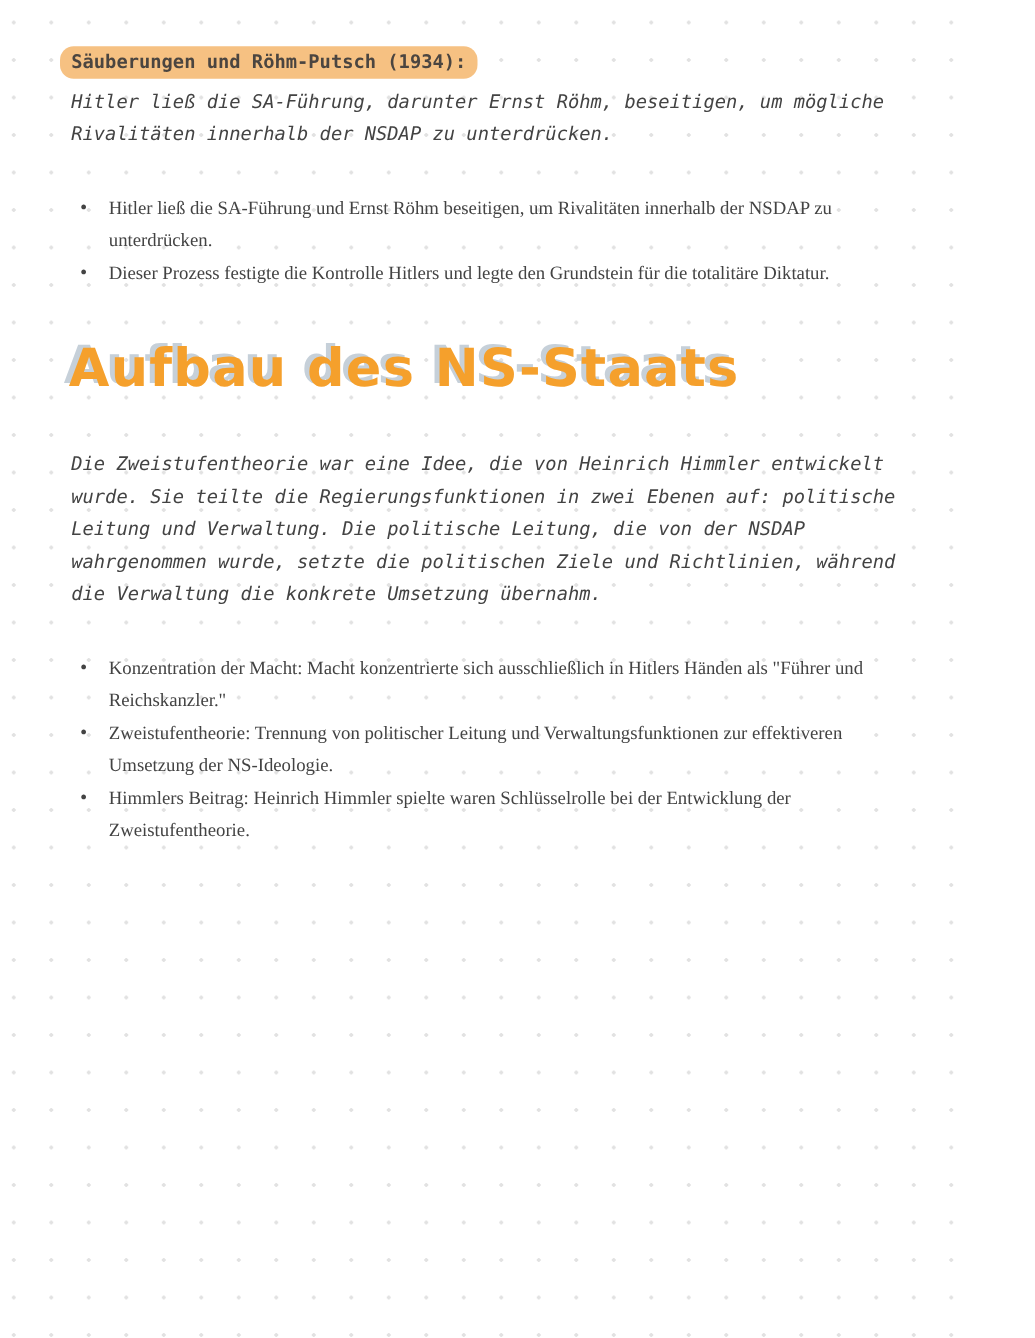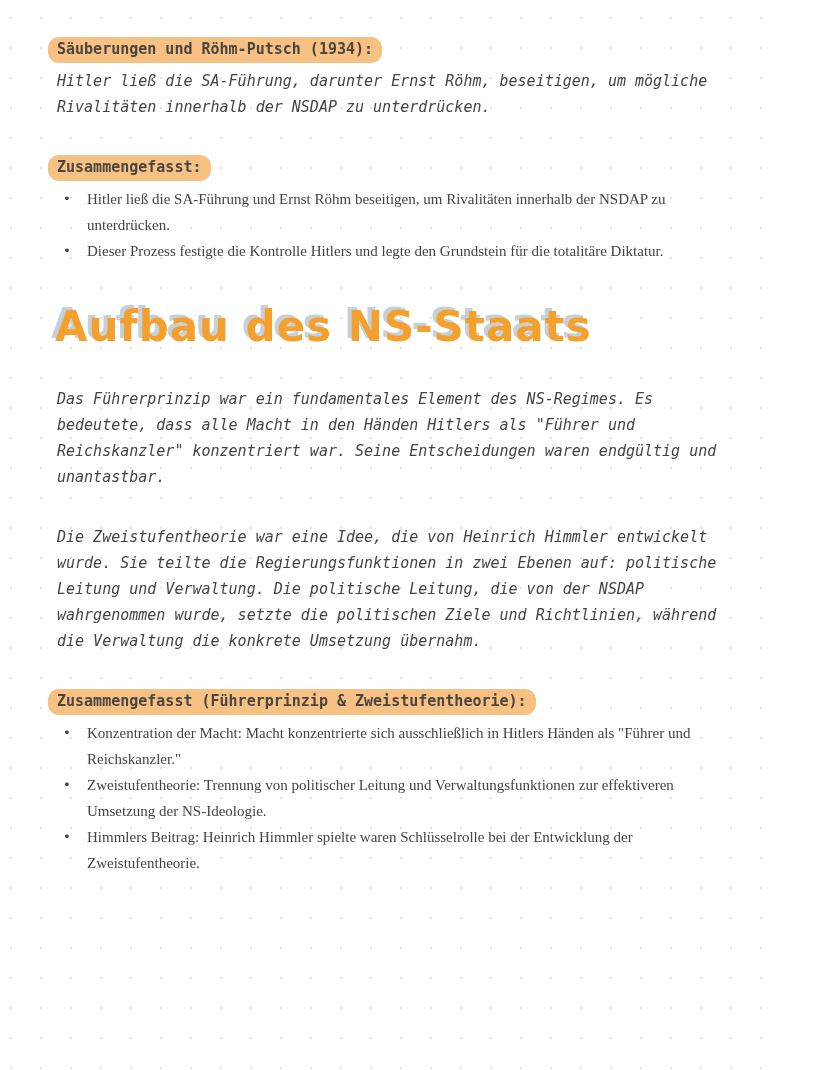--- a/index.html
+++ b/index.html
@@ -75,45 +75,42 @@
 <body>
 
 <div class="page">
 
   <section class="note-section">
     <span class="hl"><span>Säuberungen und Röhm-Putsch (1934):</span></span>
     <p class="para">Hitler ließ die SA-Führung, darunter Ernst Röhm, beseitigen, um mögliche Rivalitäten innerhalb der NSDAP zu unterdrücken.</p>
   </section>
 
   <section class="note-section">
-    <span class="hl"><span>Zusammengefasst:</span></span>
     <div class="bullets">
       <div class="bullet-row">
         <span class="bullet-marker">•</span>
         <span class="bullet-text">Hitler ließ die SA-Führung und Ernst Röhm beseitigen, um Rivalitäten innerhalb der NSDAP zu unterdrücken.</span>
       </div>
       <div class="bullet-row">
         <span class="bullet-marker">•</span>
         <span class="bullet-text">Dieser Prozess festigte die Kontrolle Hitlers und legte den Grundstein für die totalitäre Diktatur.</span>
       </div>
     </div>
   </section>
 
   <h1 class="page-title">Aufbau des NS-Staats</h1>
 
   <section class="note-section">
-    <p class="para">Das Führerprinzip war ein fundamentales Element des NS-Regimes. Es bedeutete, dass alle Macht in den Händen Hitlers als "Führer und Reichskanzler" konzentriert war. Seine Entscheidungen waren endgültig und unantastbar.</p>
   </section>
 
   <section class="note-section">
     <p class="para">Die Zweistufentheorie war eine Idee, die von Heinrich Himmler entwickelt wurde. Sie teilte die Regierungsfunktionen in zwei Ebenen auf: politische Leitung und Verwaltung. Die politische Leitung, die von der NSDAP wahrgenommen wurde, setzte die politischen Ziele und Richtlinien, während die Verwaltung die konkrete Umsetzung übernahm.</p>
   </section>
 
   <section class="note-section">
-    <span class="hl"><span>Zusammengefasst (Führerprinzip &amp; Zweistufentheorie):</span></span>
     <div class="bullets">
       <div class="bullet-row">
         <span class="bullet-marker">•</span>
         <span class="bullet-text">Konzentration der Macht: Macht konzentrierte sich ausschließlich in Hitlers Händen als "Führer und Reichskanzler."</span>
       </div>
       <div class="bullet-row">
         <span class="bullet-marker">•</span>
         <span class="bullet-text">Zweistufentheorie: Trennung von politischer Leitung und Verwaltungsfunktionen zur effektiveren Umsetzung der NS-Ideologie.</span>
       </div>
       <div class="bullet-row">

